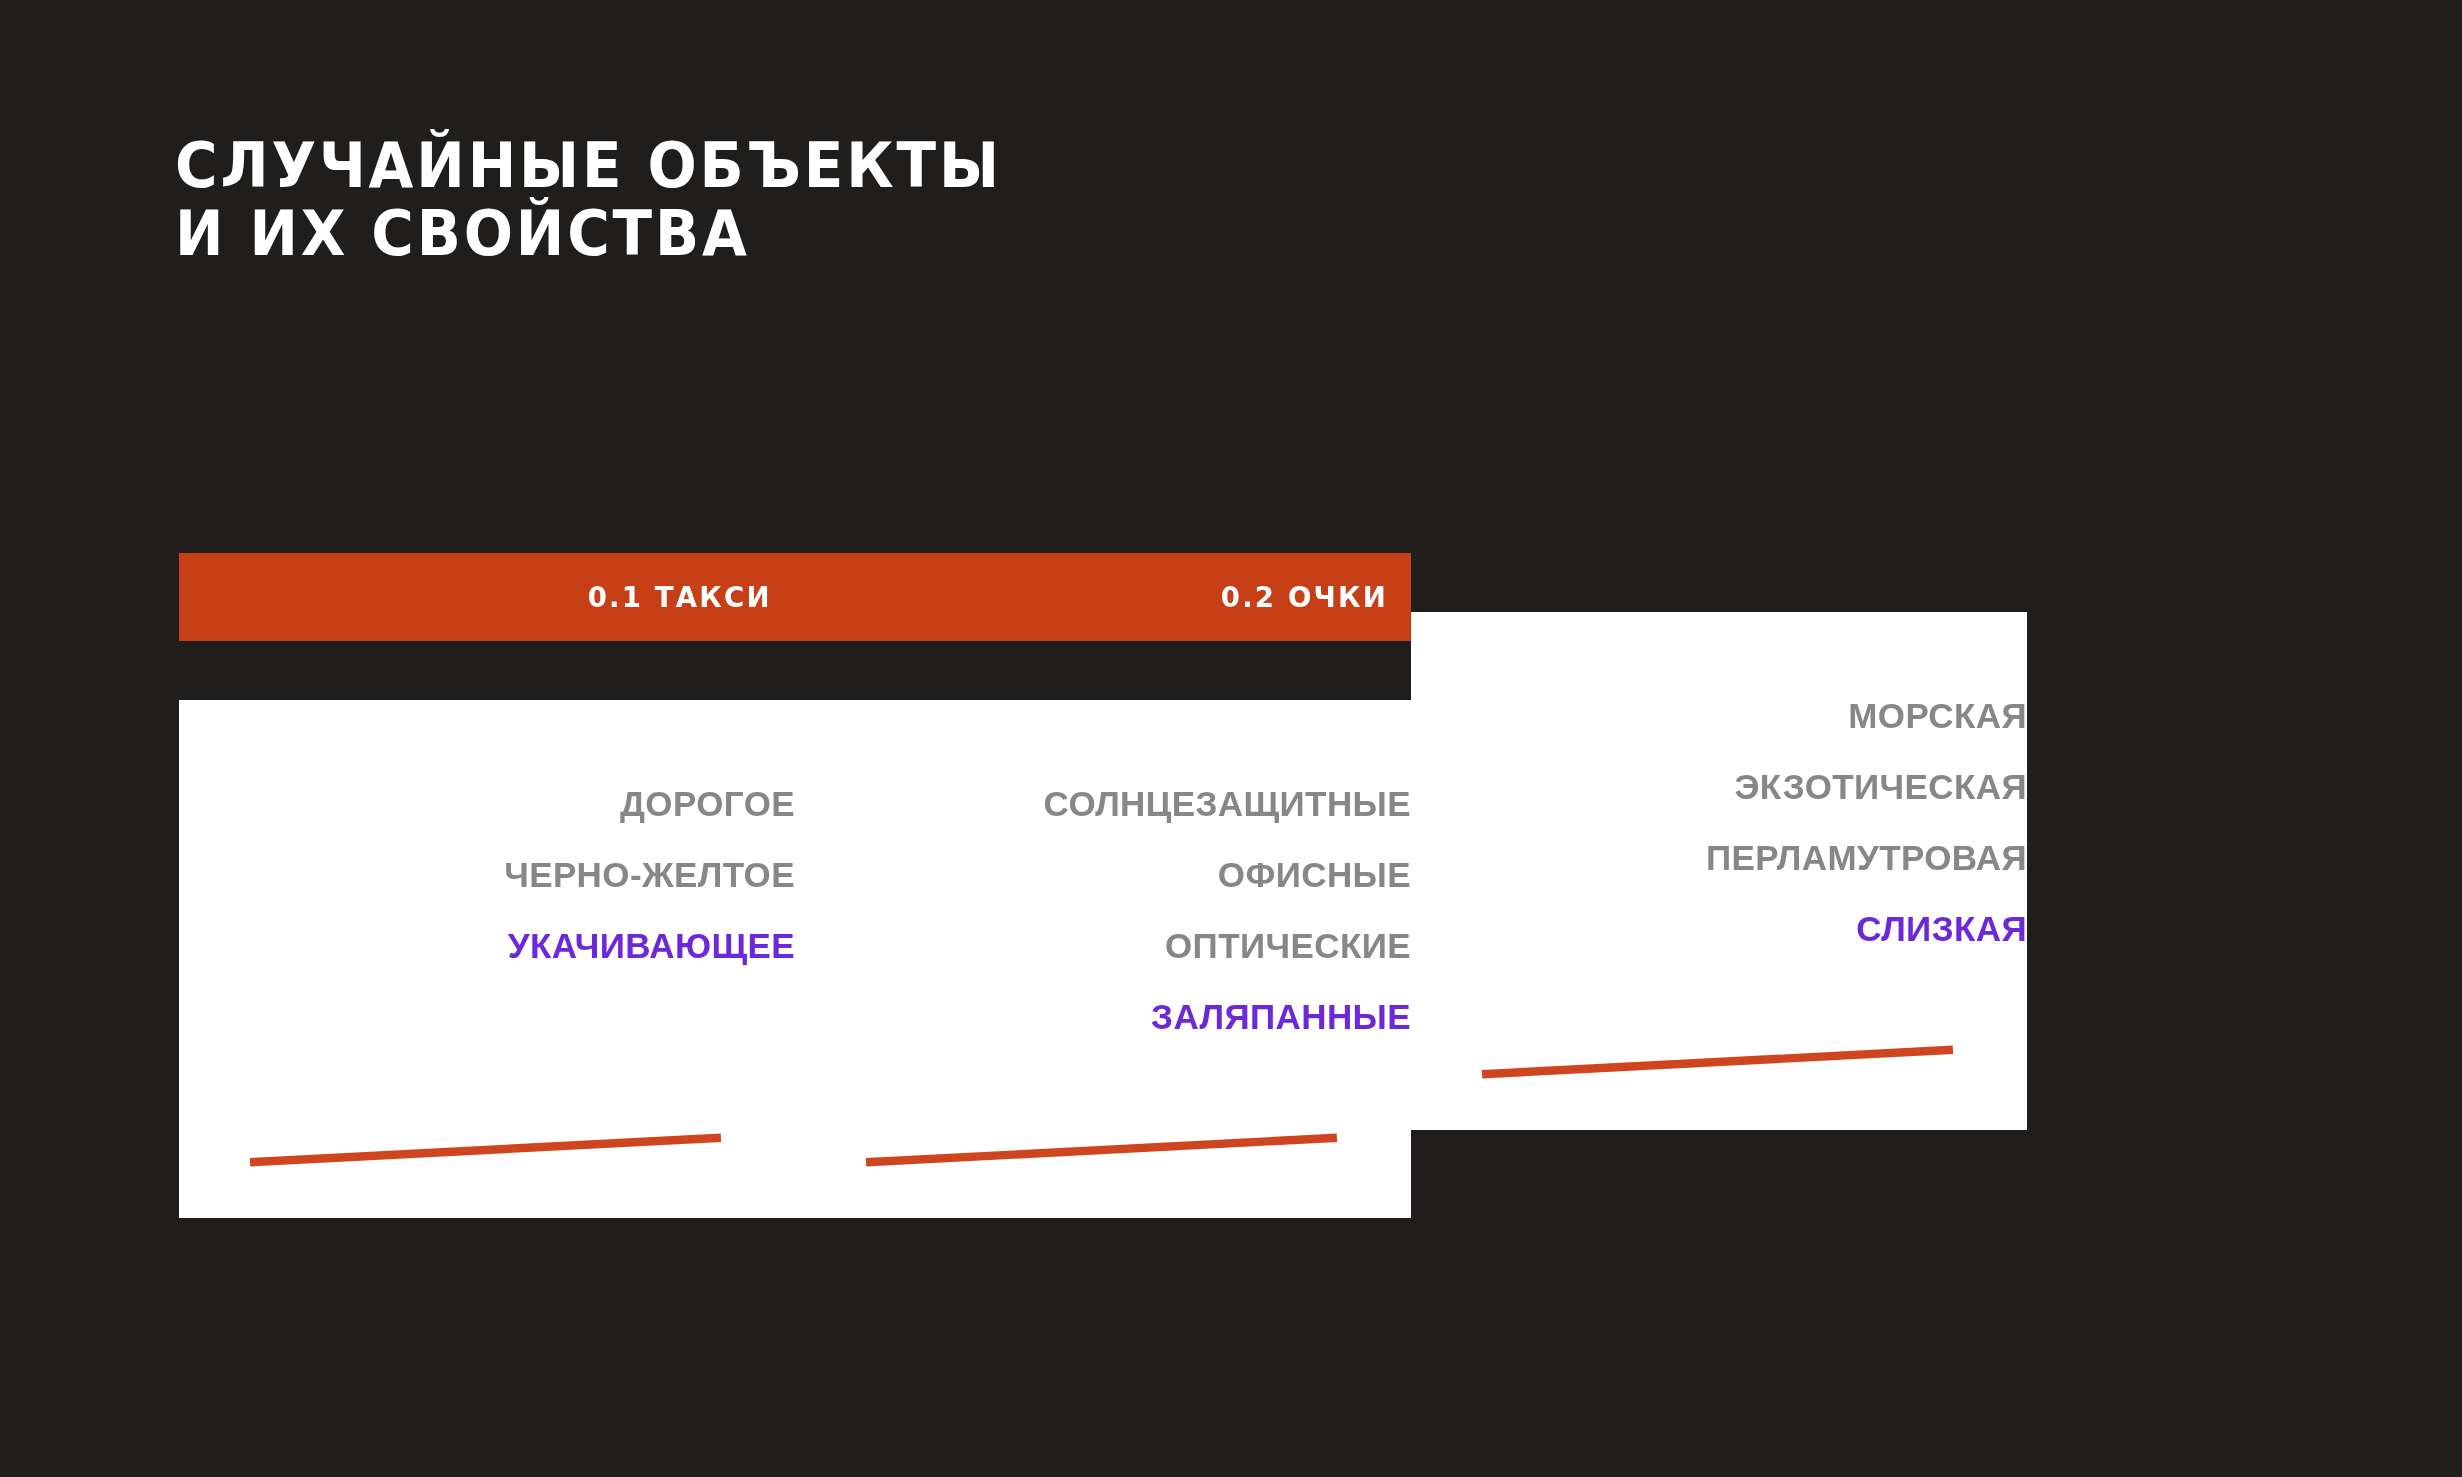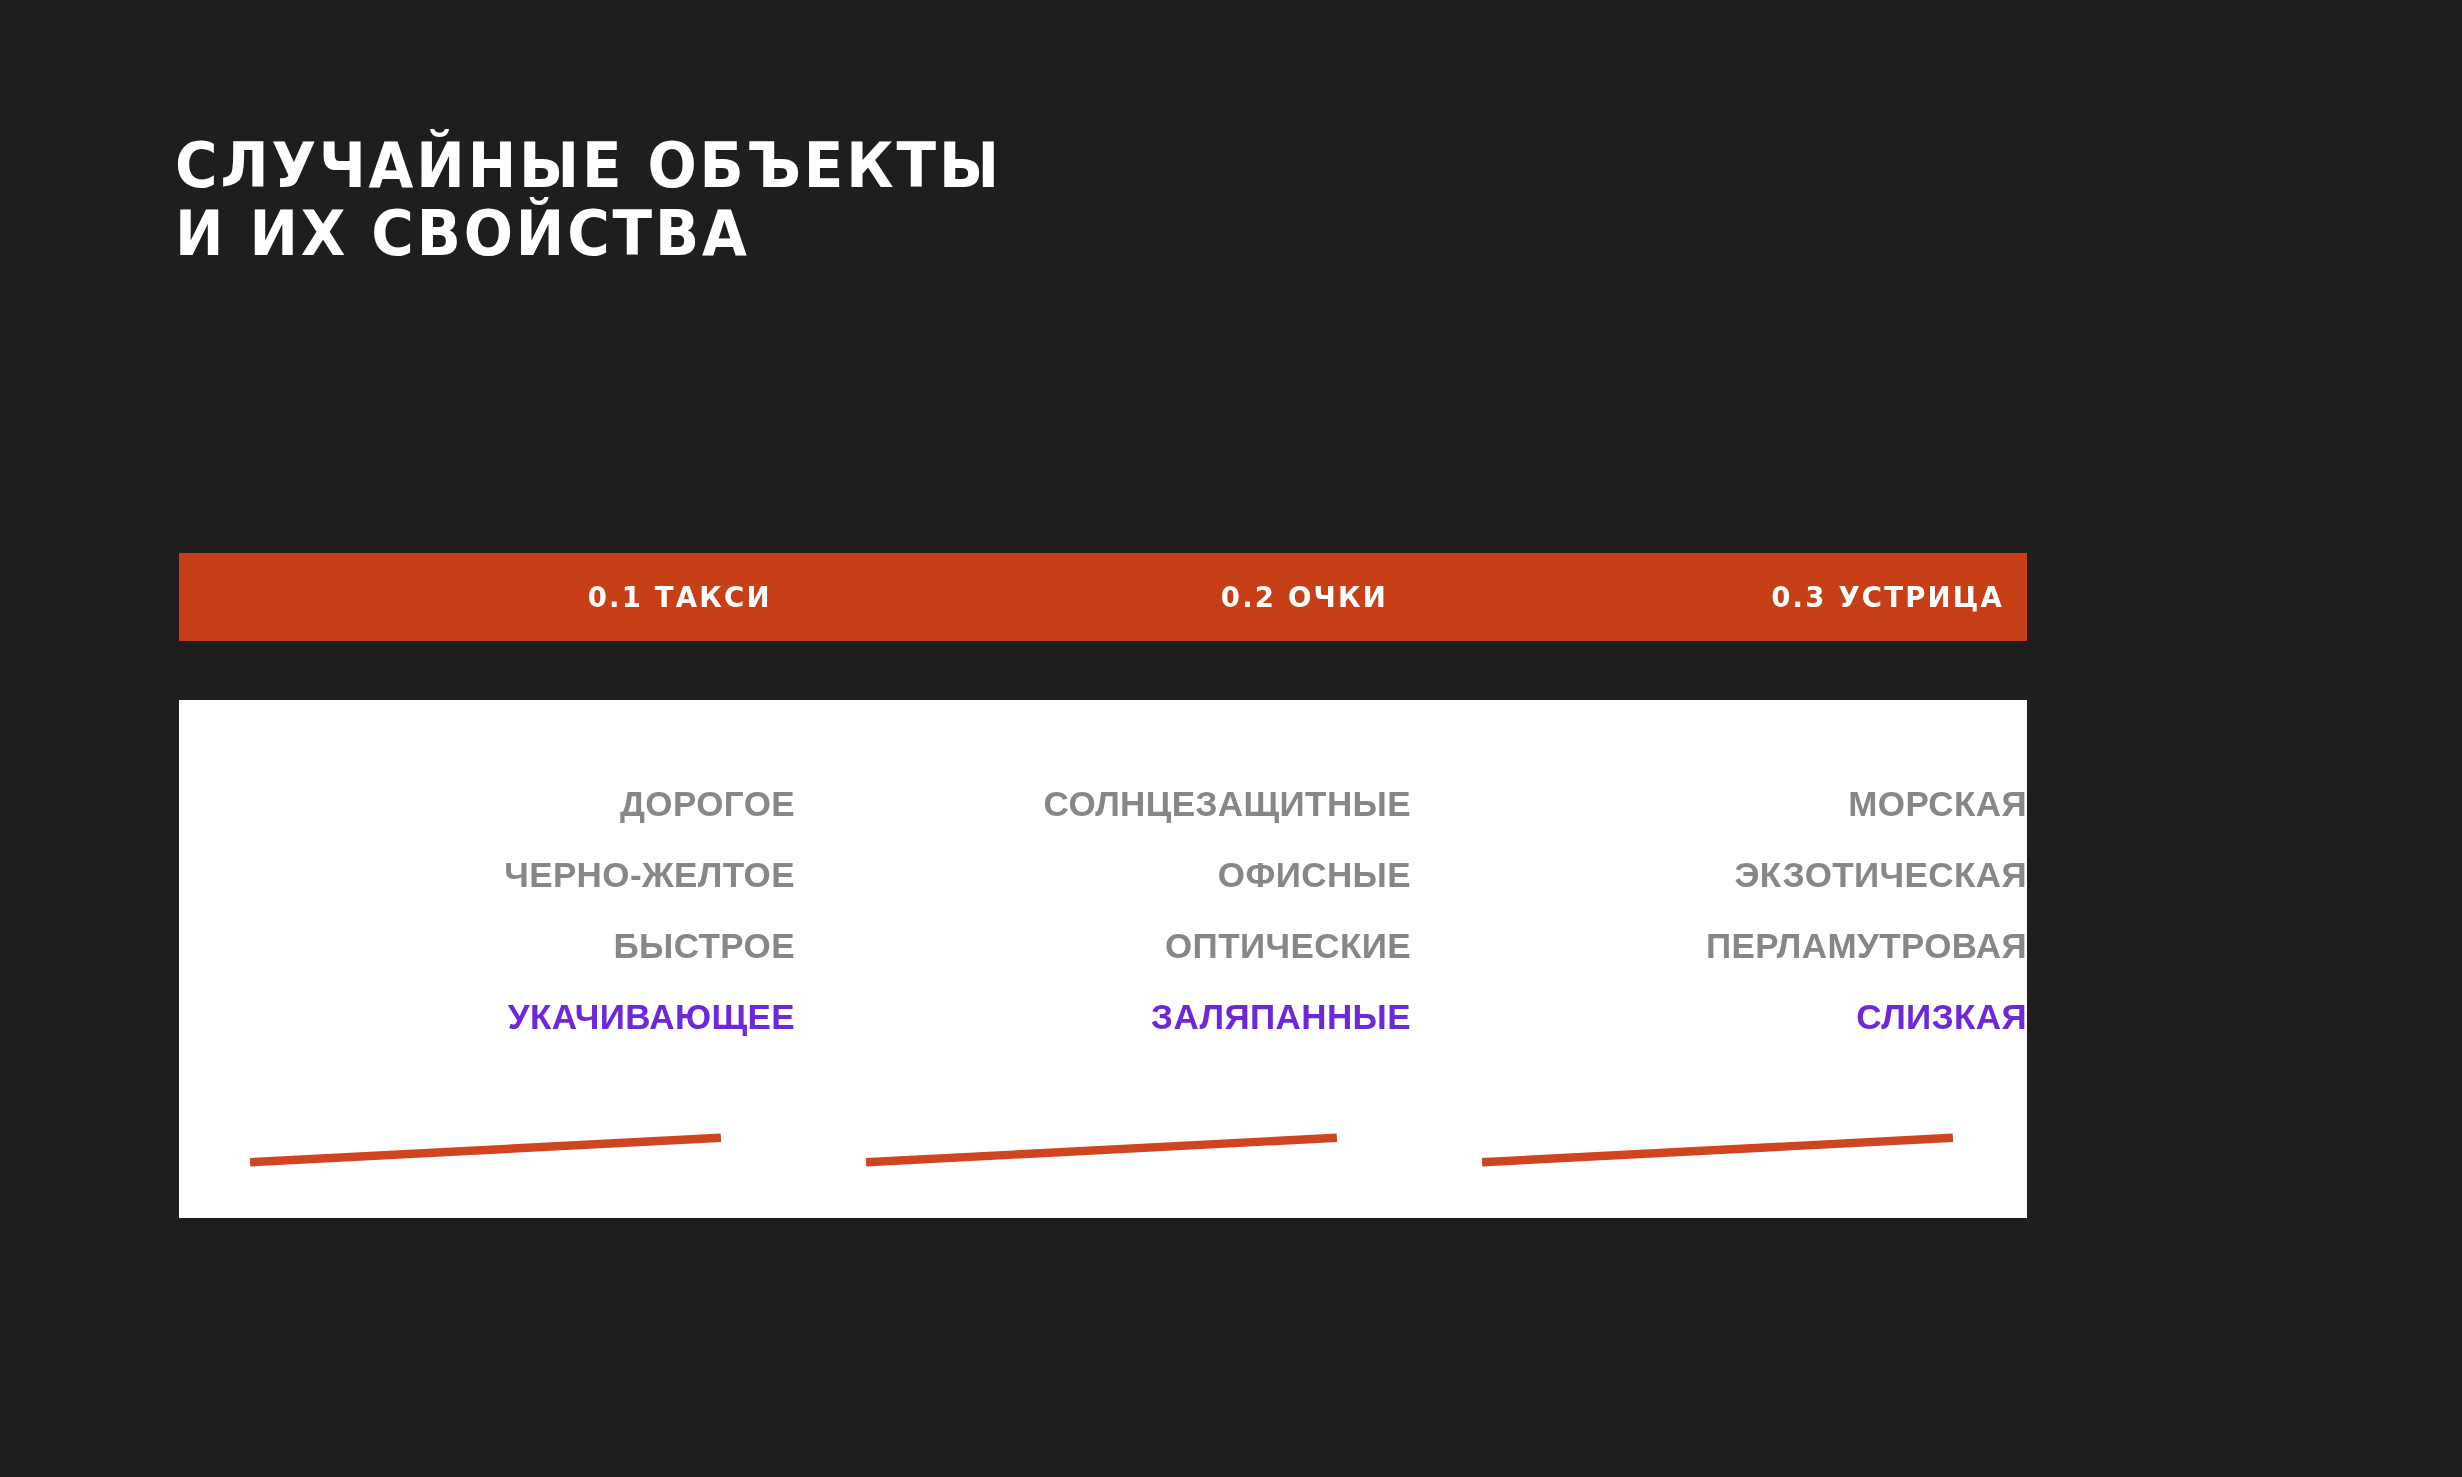--- a/index.html
+++ b/index.html
@@ -131,21 +131,20 @@
   <div class="cards">
 
     <div class="card-col">
       <div class="card-header">
         <span class="card-header-label">0.1 ТАКСИ</span>
       </div>
       <div class="card-body">
         <ul class="prop-list">
           <li class="prop-item">ДОРОГОЕ</li>
           <li class="prop-item">ЧЕРНО-ЖЕЛТОЕ</li>
-          <li class="prop-item">БЫСТРОЕ</li>
           <li class="prop-item is-highlight">УКАЧИВАЮЩЕЕ</li>
         </ul>
         <svg class="underline-svg" viewBox="0 0 620 60" preserveAspectRatio="none">
           <path d="M4 46 L616 14" stroke="#cf4520" stroke-width="11" stroke-linecap="butt" fill="none"></path>
         </svg>
       </div>
     </div>
 
     <div class="card-col">
       <div class="card-header">
@@ -158,23 +157,20 @@
           <li class="prop-item">ОПТИЧЕСКИЕ</li>
           <li class="prop-item is-highlight">ЗАЛЯПАННЫЕ</li>
         </ul>
         <svg class="underline-svg" viewBox="0 0 620 60" preserveAspectRatio="none">
           <path d="M4 46 L616 14" stroke="#cf4520" stroke-width="11" stroke-linecap="butt" fill="none"></path>
         </svg>
       </div>
     </div>
 
     <div class="card-col">
-      <div class="card-header">
-        <span class="card-header-label">0.3 УСТРИЦА</span>
-      </div>
       <div class="card-body">
         <ul class="prop-list">
           <li class="prop-item">МОРСКАЯ</li>
           <li class="prop-item">ЭКЗОТИЧЕСКАЯ</li>
           <li class="prop-item">ПЕРЛАМУТРОВАЯ</li>
           <li class="prop-item is-highlight">СЛИЗКАЯ</li>
         </ul>
         <svg class="underline-svg" viewBox="0 0 620 60" preserveAspectRatio="none">
           <path d="M4 46 L616 14" stroke="#cf4520" stroke-width="11" stroke-linecap="butt" fill="none"></path>
         </svg>

